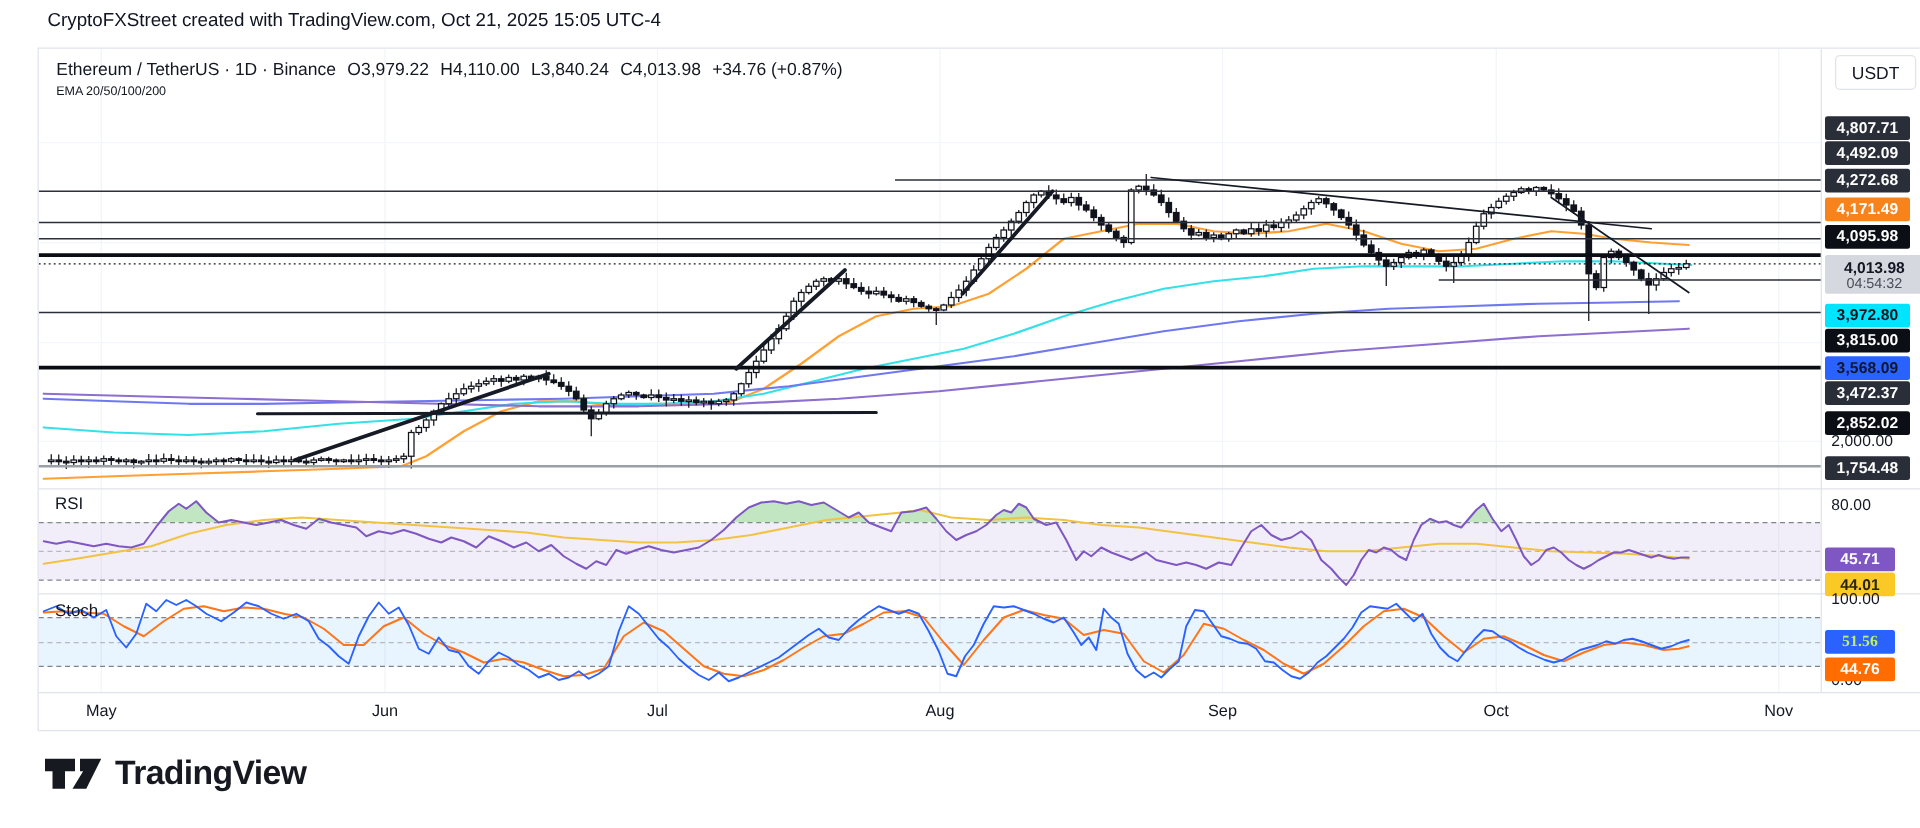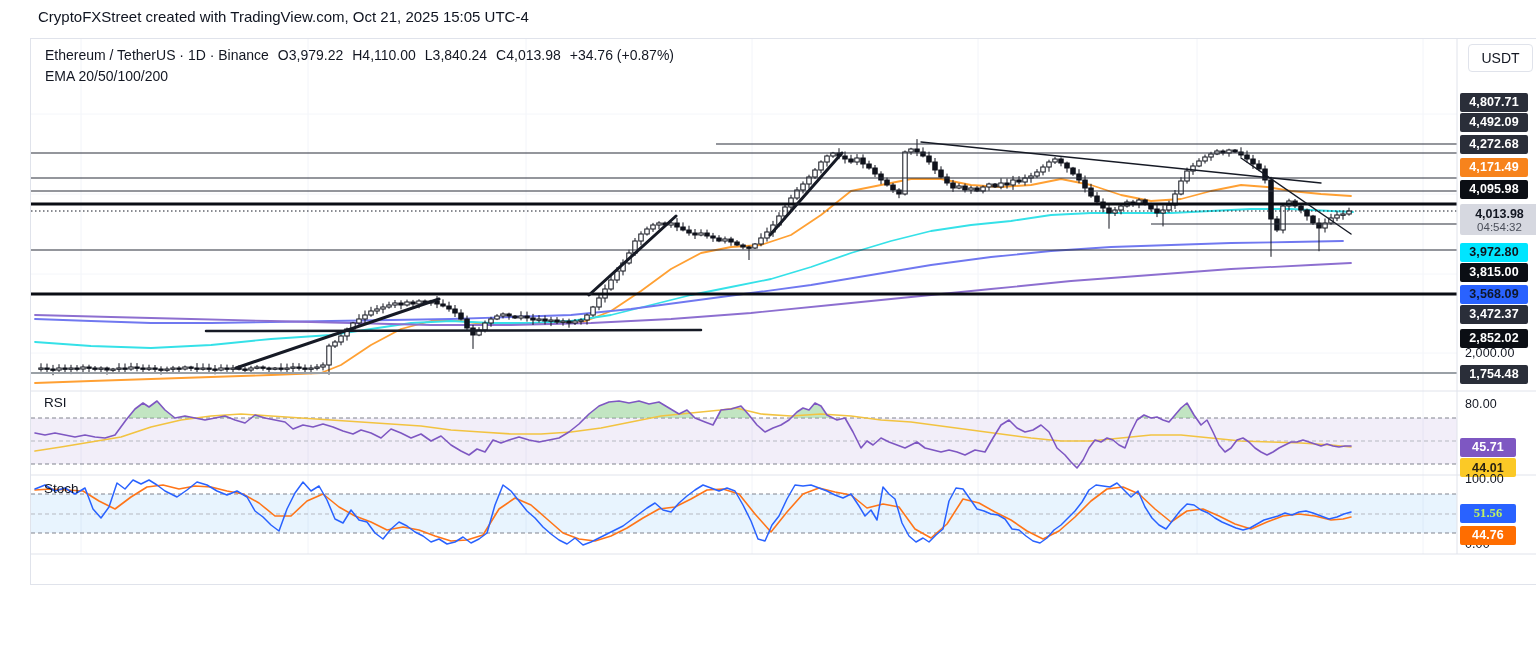--- a/index.html
+++ b/index.html
@@ -5,21 +5,21 @@
   html,body{margin:0;padding:0;background:#fff;}
   .page{position:relative;width:1536px;height:662px;background:#fff;overflow:hidden;
         font-family:"Liberation Sans",sans-serif;color:#131722;margin-left:20px;}
   .attrib{position:absolute;left:18px;top:8px;font-size:15px;color:#0f1420;}
   .widget{position:absolute;left:10px;top:38px;width:1510px;height:545px;
           border:1px solid #e0e3eb;box-sizing:content-box;background:#fff;}
   .widget svg.chart{position:absolute;left:0;top:0;}
   .legend{position:absolute;left:14px;top:8px;z-index:5;pointer-events:none;}
   .legend .l1{font-size:14px;color:#131722;}
   .legend .l1 .seg{margin-right:9px;}
-  .legend .l2{font-size:14px;color:#131722;margin-top:5px;}
+  .legend .l2{font-size:10px;color:#131722;margin-top:5px;}
   .pane-label{position:absolute;left:13px;font-size:13.5px;font-weight:500;color:#131722;z-index:5;}
   .usdt{position:absolute;left:1437px;top:5px;width:65px;height:28px;background:#fff;
         border:1px solid #e0e3eb;border-radius:4px;font-size:14px;color:#131722;
         font-family:"Liberation Sans",sans-serif;cursor:pointer;z-index:6;}
   #scale{position:absolute;left:1426px;top:0;width:84px;height:515px;z-index:4;}
   .lab{position:absolute;left:3px;width:68px;height:19px;border-radius:2px;
        display:flex;align-items:center;justify-content:center;
        font-size:12.5px;font-weight:600;letter-spacing:.1px;}
   .lab.plain{background:none!important;font-weight:500;justify-content:flex-start;padding-left:5px;}
   .cur{position:absolute;left:3px;width:79px;height:31px;border-radius:2px;background:#d6d8e0;
@@ -561,15 +561,31 @@
         <div class="lab" style="top: 419px; background: rgb(251, 201, 38); color: rgb(42, 35, 19); width: 56px;">44.01</div>
         <div class="lab plain" style="top: 430.5px;">100.00</div>
         <div class="lab plain" style="top: 495.5px;">0.00</div>
         <div class="lab" style="top: 464.5px; background: rgb(41, 98, 255); color: #bef264; width: 56px; font-family: Liberation Serif, serif;">51.56</div>
         <div class="lab" style="top: 486.5px; background: rgb(255, 109, 0); color: rgb(255, 255, 255); width: 56px;">44.76</div>
         <div class="cur" style="top: 165px;">
           <div class="p">4,013.98</div>
           <div class="cd">04:54:32</div>
         </div>
       </div>
+    <div id="taxis">
+        <div class="month" style="left: 50px;">May</div>
+        <div class="month" style="left: 277px;">Jun</div>
+        <div class="month" style="left: 495px;">Jul</div>
+        <div class="month" style="left: 721px;">Aug</div>
+        <div class="month" style="left: 947px;">Sep</div>
+        <div class="month" style="left: 1166px;">Oct</div>
+        <div class="month" style="left: 1392px;">Nov</div>
+      </div>
   </div>
 
+  <div class="footer">
+    <svg width="47" height="30" viewBox="0 0 47 30">
+      <path d="M1 3h24v10h-8v14H7V13H1z" fill="#16191f"></path>
+      <path d="M29 3h17L34 27H23l8.5-14H29z" fill="#16191f"></path>
+    </svg>
+    <span class="txt">TradingView</span>
+  </div>
 </div>
 
 </body></html>

